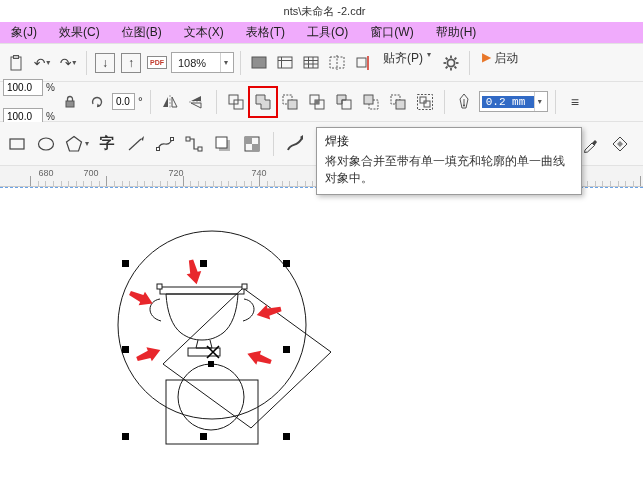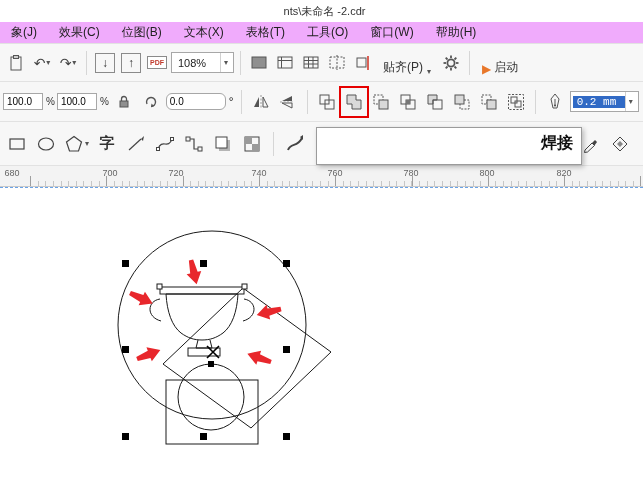--- a/index.html
+++ b/index.html
@@ -23,24 +23,24 @@
 
   .boxed { width:20px; height:20px; border:1px solid #8a8a8a; display:flex; align-items:center; justify-content:center; font-size:12px; color:#333; }
   .pdf-badge { font-size:7px; font-weight:bold; color:#c0392b; border:1px solid #8a8a8a; padding:2px 2px; background:#fff; }
 
   .combo { display:flex; align-items:center; height:21px; border:1px solid #a7a7a7; background:#fff; padding:0 2px; flex:none; }
   .combo .combo-value { padding:0 4px; font-size:11px; min-width:46px; }
   .combo .combo-arrow { border-left:1px solid #d0d0d0; padding:0 3px; font-size:8px; color:#555; height:100%; display:flex; align-items:center; }
   .combo .selected { background:#316ac5; color:#fff; min-width:52px;font-family:Liberation Mono, monospace; }
 
   .tinput { height:17px; width:40px; border:1px solid #a7a7a7; background:#fff; font-size:10px; padding:0 3px; }
-  .scale-stack { display:flex; flex-direction:row; gap:2px; }
+  .scale-stack { display:flex; flex-direction:column; gap:12px; }
   .scale-row { display:flex; align-items:center; gap:3px; font-size:10px; color:#333; }
 
-  .text-btn { display:flex; align-items:flex-end; gap:3px; padding:0 6px; height:26px; font-size:12px; color:#333; flex:none; }
+  .text-btn { display:flex; align-items:flex-start; gap:3px; padding:0 6px; height:26px; font-size:12px; color:#333; flex:none; }
   .launch-arrow { color:#e8772a; font-size:12px; }
 
   .annotated { position:relative; }
   .annotated::after { content:""; position:absolute; inset:-4px; border:2px solid #e60000; pointer-events:none; }
 
   .tool-glyph { font-size:15px; font-weight:bold; color:#333; }
 
   .ruler { position:absolute; top:166px; left:0; right:0; height:21px; background:#f3f3f3; border-bottom:1px solid #c9c9c9; }
   .ruler::after { content:""; position:absolute; left:0; right:0; bottom:0; height:10px;
     background-image:
@@ -50,21 +50,21 @@
     background-position:30px 0px,30px 5px;
     background-repeat:no-repeat,no-repeat; }
   .ruler-label { position:absolute; top:2px; transform:translateX(-50%); font-size:9px; color:#666; }
 
   .guideline { position:absolute; top:187px; left:0; width:643px; height:0; border-top:1px dashed #6aa3e8; z-index:1; }
 
   .canvas { position:absolute; top:188px; left:0; width:643px; height:314px; background:#fff; }
 
   .tooltip { position:absolute; left:316px; top:127px; width:266px; background:#fff; border:1px solid #9b9b9b;
              box-shadow:2px 2px 5px rgba(0,0,0,.25); padding:5px 8px 7px; z-index:20; }
-  .tooltip .tip-title { font-weight:bold; font-size:16px; color:#111; margin-bottom:3px;text-align:right; }
+  .tooltip .tip-title { font-weight:normal; font-size:12px; color:#111; margin-bottom:3px; }
   .tooltip .tip-body { font-size:12px; line-height:1.4; color:#333; }
 
   .right-group { margin-left:auto; display:flex; gap:5px; margin-right:6px; }
 </style>
 </head>
 <body>
 
 <div class="row titlebar">
   <span>nts\未命名 -2.cdr</span>
 </div>
@@ -182,21 +182,21 @@
         <rect x="4" y="7" width="8" height="6" fill="#8f8f8f" stroke="#555"></rect>
         <path d="M5.5 7 V5 a2.5 2.5 0 0 1 5 0 V7" fill="none" stroke="#555" stroke-width="1.3"></path>
       </svg>
   </div>
   <div class="icon-btn">
     <svg width="16" height="16" viewBox="0 0 16 16">
         <path d="M4 10 A4.5 4.5 0 1 1 8 12.5" fill="none" stroke="#555" stroke-width="1.4"></path>
         <path d="M8.5 9.5 L8 13 L11 12" fill="#555"></path>
       </svg>
   </div>
-  <input class="tinput" style="width: 60px; border-radius: 6px;" value="0.0">
+  <input class="tinput" style="width: 23px;" value="0.0">
   <span>°</span>
   <div class="sep"></div>
   <div class="icon-btn">
     <svg width="20" height="18" viewBox="0 0 20 18">
         <path d="M8 4 L3 14 L8 14 Z" fill="#555"></path>
         <path d="M12 4 L17 14 L12 14 Z" fill="none" stroke="#555"></path>
         <line x1="10" y1="2" x2="10" y2="16" stroke="#999" stroke-dasharray="2 1.5"></line>
       </svg>
   </div>
   <div class="icon-btn">
@@ -344,22 +344,22 @@
     <div class="icon-btn">
       <svg width="20" height="20" viewBox="0 0 20 20">
           <path d="M10 3 L17 10 L10 17 L3 10 Z" fill="none" stroke="#444"></path>
           <path d="M10 7 L13 10 L10 13 L7 10 Z" fill="#888"></path>
         </svg>
     </div>
   </div>
 </div>
 
 <div class="ruler">
-  <span class="ruler-label" style="left:12px">680</span>
-  <span class="ruler-label" style="left:110px">700</span>
+  <span class="ruler-label" style="left:46px">680</span>
+  <span class="ruler-label" style="left:91px">700</span>
   <span class="ruler-label" style="left:176px">720</span>
   <span class="ruler-label" style="left:259px">740</span>
   <span class="ruler-label" style="left:335px">760</span>
   <span class="ruler-label" style="left:411px">780</span>
   <span class="ruler-label" style="left:487px">800</span>
   <span class="ruler-label" style="left:564px">820</span>
 </div>
 
 <div class="guideline"></div>
 
@@ -408,13 +408,14 @@
       <path d="M0 -2.2 L13 -3.8 L13 -7.5 L25 0 L13 7.5 L13 3.8 L0 2.2 Z" transform="translate(130,105) rotate(25)"></path>
       <path d="M0 -2.2 L13 -3.8 L13 -7.5 L25 0 L13 7.5 L13 3.8 L0 2.2 Z" transform="translate(137,171) rotate(-21)"></path>
       <path d="M0 -2.2 L13 -3.8 L13 -7.5 L25 0 L13 7.5 L13 3.8 L0 2.2 Z" transform="translate(281,121) rotate(166)"></path>
       <path d="M0 -2.2 L13 -3.8 L13 -7.5 L25 0 L13 7.5 L13 3.8 L0 2.2 Z" transform="translate(271,174) rotate(199)"></path>
     </g>
   </svg>
 </div>
 
 <div class="tooltip">
   <div class="tip-title">焊接</div>
+  <div class="tip-body">将对象合并至带有单一填充和轮廓的单一曲线对象中。</div>
 </div>
 
 </body></html>

